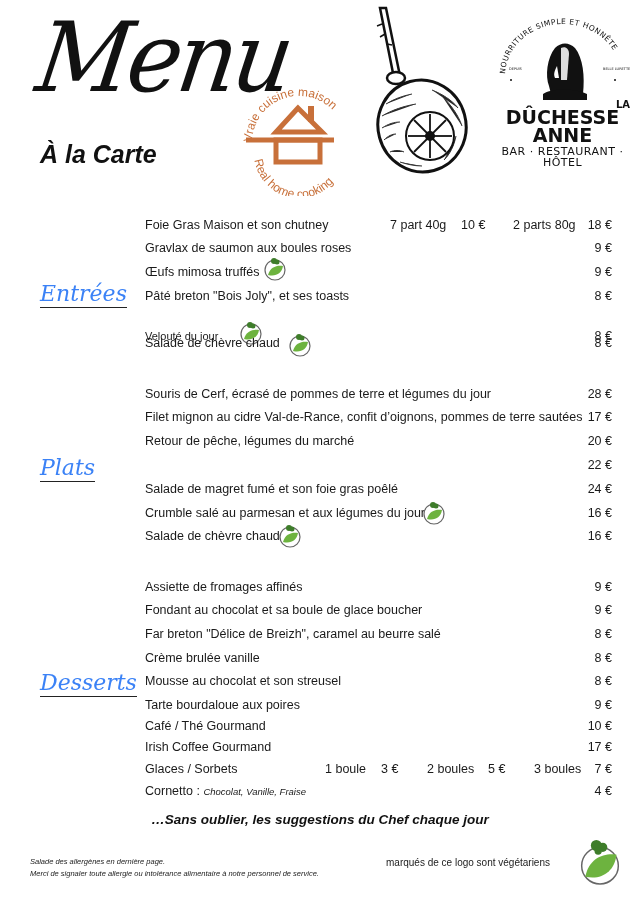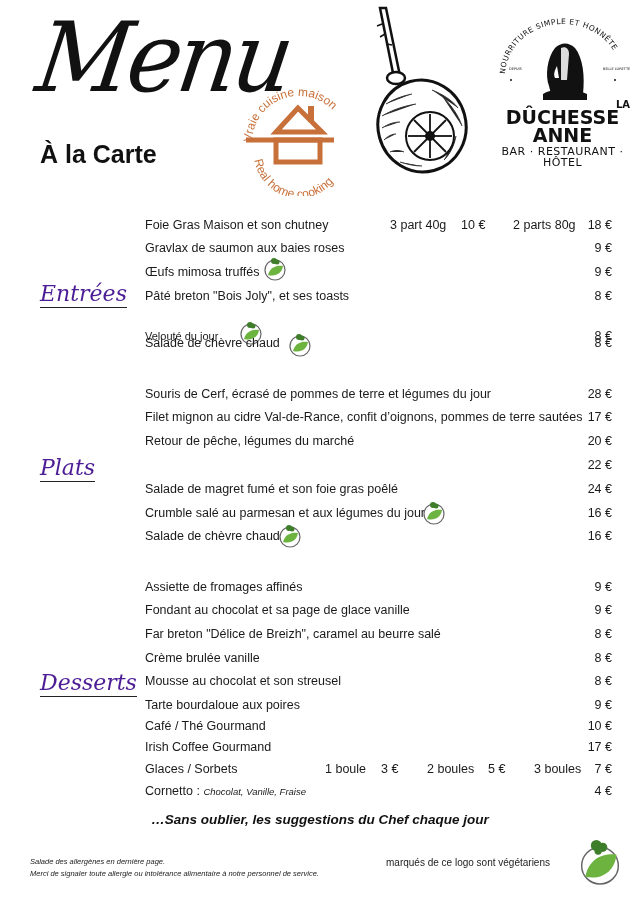--- a/index.html
+++ b/index.html
@@ -8,36 +8,36 @@
 
   .title-menu {
     position: absolute; left: 38px; top: 12px;
     font-family: "DejaVu Serif", "Liberation Serif", serif;
     font-style: italic; font-size: 92px; letter-spacing: -4px;
     color: #111; transform: skewX(-8deg) scaleY(1.05); line-height: 1;
   }
   .subtitle {
     position: absolute; left: 40px; top: 140px;
     font-family: "Liberation Sans", sans-serif;
-    font-weight: bold; font-size: 25px; color: #111;
+    font-style: italic; font-weight: bold; font-size: 25px; color: #111;
   }
 
   .homemade-logo { position: absolute; left: 238px; top: 88px; width: 118px; height: 108px; }
   .poppy { position: absolute; left: 372px; top: 4px; width: 100px; height: 172px; }
   .brand-logo { position: absolute; left: 495px; top: 18px; width: 135px; height: 140px; }
 
   .brand-name {
     position: absolute; left: 0; width: 135px; text-align: center;
     font-family: "DejaVu Sans", sans-serif; font-weight: bold; color: #111; line-height: 1;
   }
 
   .section-label {
     position: absolute; left: 40px;
     font-family: "DejaVu Serif", "Liberation Serif", serif;
-    font-style: italic; font-size: 22px; color: #4c1d95;
+    font-style: italic; font-size: 22px; color: #3b82f6;
     border-bottom: 1.5px solid #222; padding-bottom: 1px; line-height: 1.1;
   }
 
   .row {
     position: absolute; left: 145px; width: 467px; height: 20px;
     font-size: 12.5px; line-height: 20px; white-space: nowrap;
   }
   .row .name { position: absolute; left: 0; top: 0; }
   .row .price { position: absolute; right: 0; top: 0; text-align: right; }
   .row .opt { position: absolute; top: 0; }
@@ -141,27 +141,27 @@
   <div class="brand-name" style="top:108px;font-size:19px;">ANNE</div>
   <div class="brand-name" style="top:128px;font-size:11px;font-weight:normal;letter-spacing:0.5px;">BAR · RESTAURANT · HÔTEL</div>
 </div>
 
 <div class="section-label" style="top:282px;">Entrées</div>
 <div class="section-label" style="top:456px;">Plats</div>
 <div class="section-label" style="top:671px;">Desserts</div>
 
 <div class="row" style="top:215px;">
   <span class="name">Foie Gras Maison et son chutney</span>
-  <span class="opt" style="left:245px;">3 part 40g</span>
+  <span class="opt" style="left:245px;">7 part 40g</span>
   <span class="opt" style="left:316px;">10 €</span>
   <span class="opt" style="left:368px;">2 parts 80g</span>
   <span class="price">18 €</span>
 </div>
 <div class="row" style="top:238px;">
-  <span class="name">Gravlax de saumon aux baies roses</span>
+  <span class="name">Gravlax de saumon aux boules roses</span>
   <span class="price">9 €</span>
 </div>
 <div class="row" style="top:262px;">
   <span class="name">Œufs mimosa truffés</span>
   <svg class="veg" style="left:118px;" viewBox="0 0 24 24">
       <circle cx="12" cy="13" r="10" fill="none" stroke="#666" stroke-width="1.2"></circle>
       <path d="M5,18 C7,10 14,8 20,9 C19,16 13,20 5,18 Z" fill="#6DB33F"></path>
       <circle cx="11" cy="4" r="3" fill="#3E7D2A"></circle>
       <circle cx="14" cy="5" r="2.5" fill="#3E7D2A"></circle>
     </svg>
@@ -230,21 +230,21 @@
       <circle cx="14" cy="5" r="2.5" fill="#3E7D2A"></circle>
     </svg>
   <span class="price">16 €</span>
 </div>
 
 <div class="row" style="top:577px;">
   <span class="name">Assiette de fromages affinés</span>
   <span class="price">9 €</span>
 </div>
 <div class="row" style="top:600px;">
-  <span class="name">Fondant au chocolat et sa page de glace vanille</span>
+  <span class="name">Fondant au chocolat et sa boule de glace boucher</span>
   <span class="price">9 €</span>
 </div>
 <div class="row" style="top:624px;">
   <span class="name">Far breton "Délice de Breizh", caramel au beurre salé</span>
   <span class="price">8 €</span>
 </div>
 <div class="row" style="top:648px;">
   <span class="name">Crème brulée vanille</span>
   <span class="price">8 €</span>
 </div>

